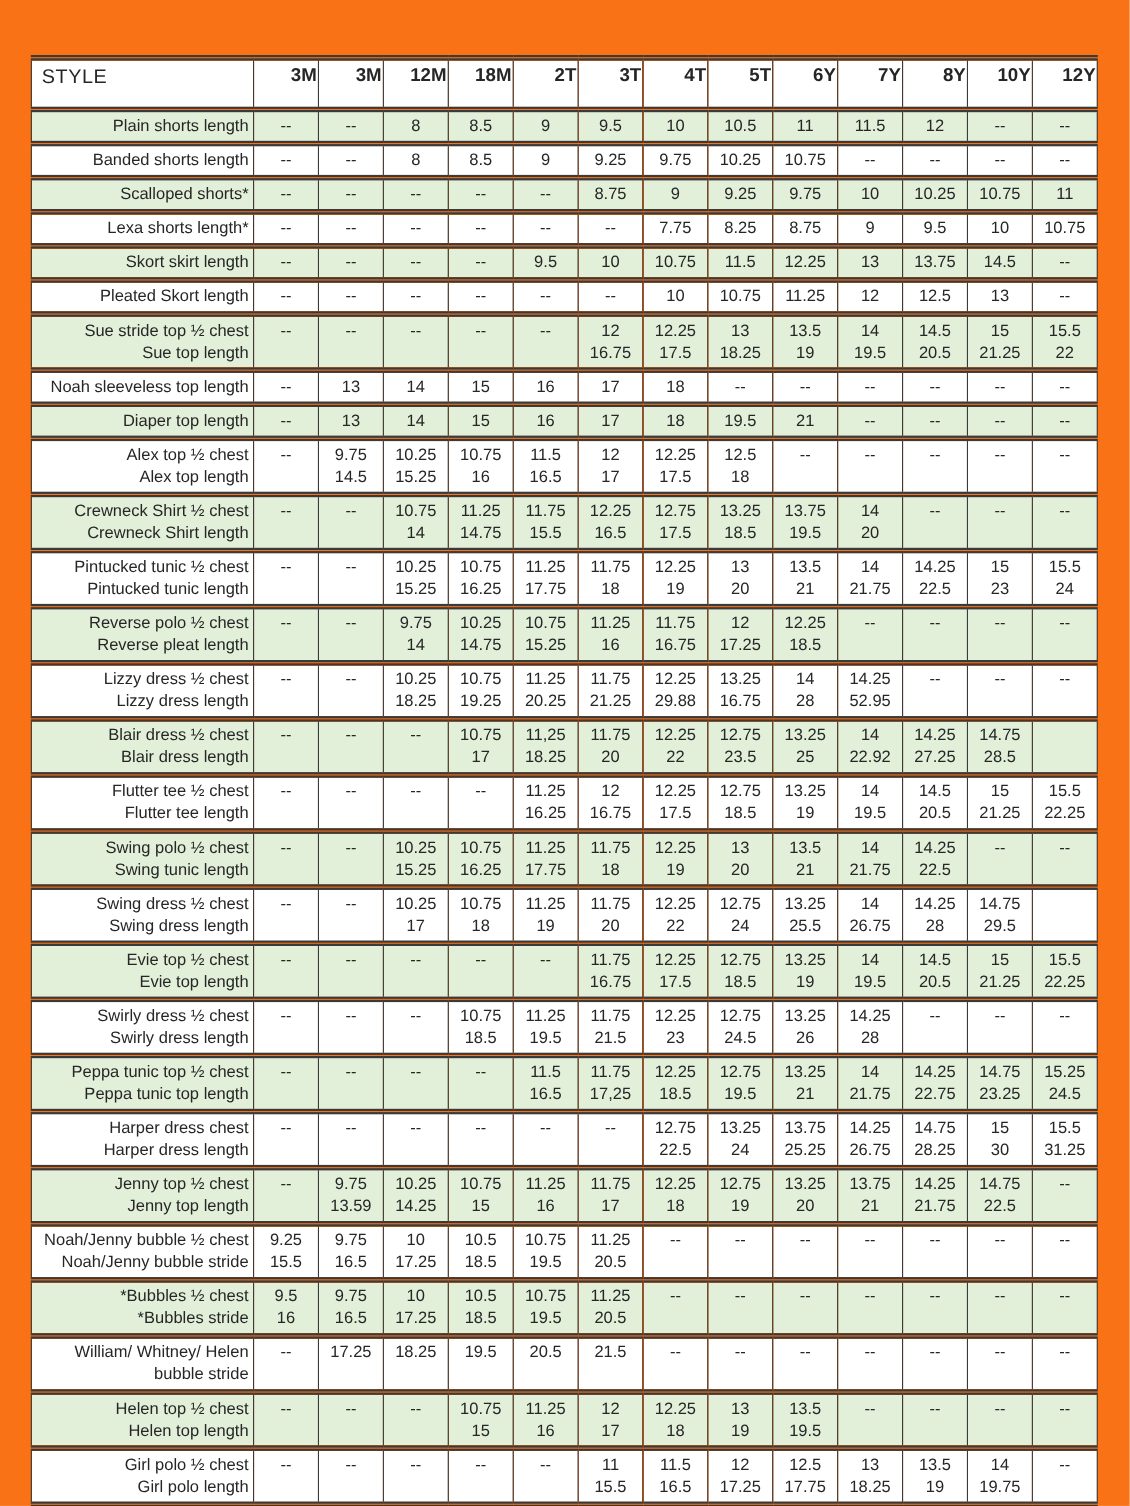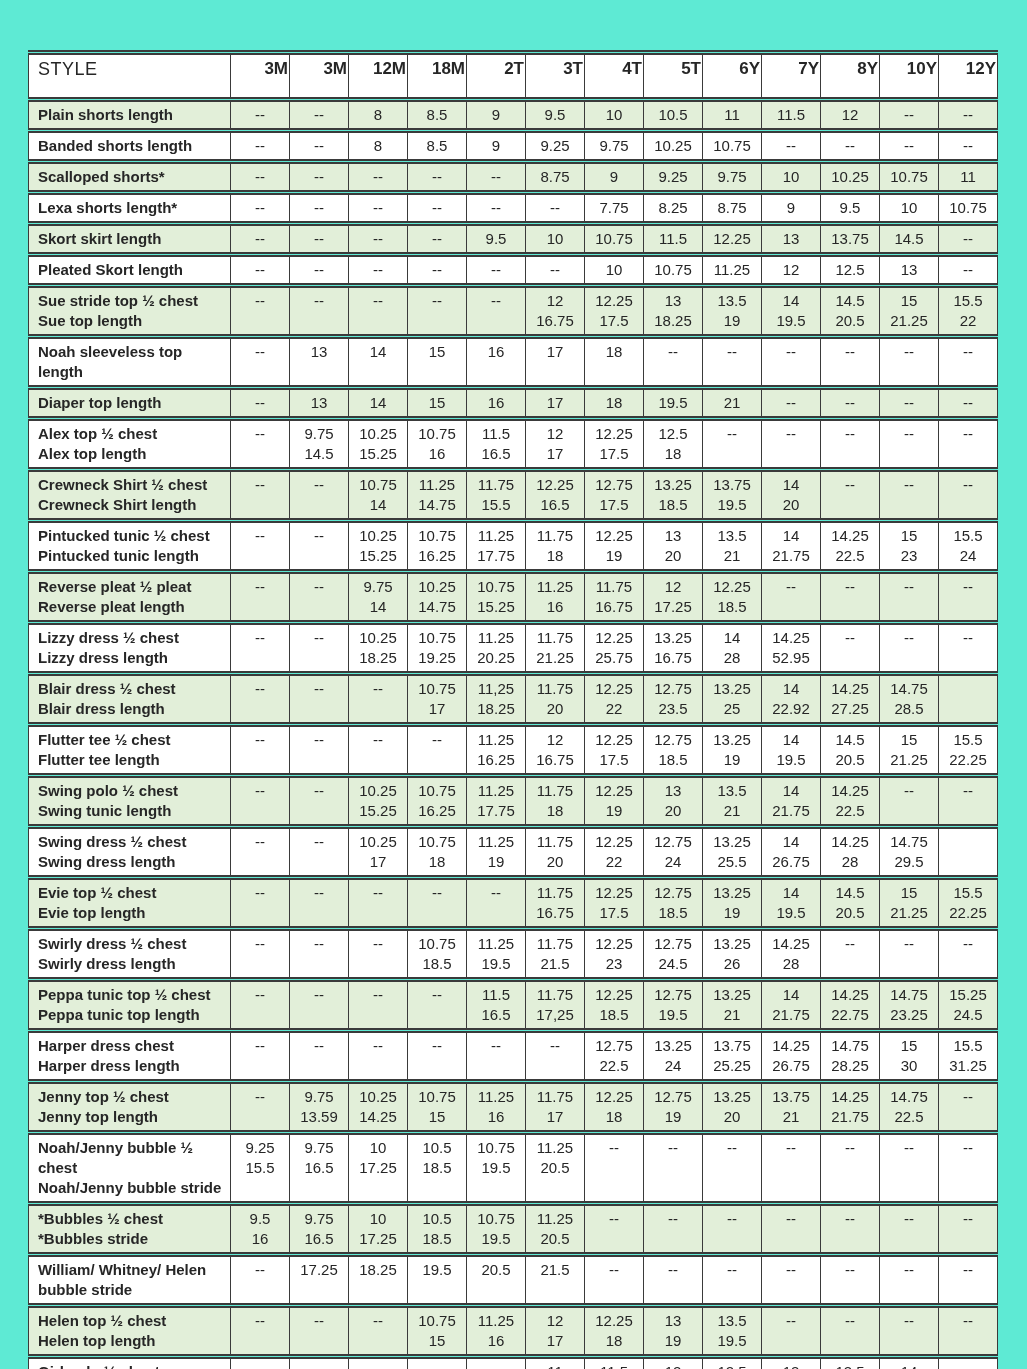--- a/index.html
+++ b/index.html
@@ -7,21 +7,21 @@
     padding: 0;
     background: #ffffff;
     font-family: "Liberation Sans", sans-serif;
     color: #262626;
   }
   .page {
     width: 1027px;
     height: 1369px;
     box-sizing: border-box;
     padding: 50px 28px 0 28px;
-    background: #5eead4;
+    background: #f97316;
   }
   table.size-chart {
     border-collapse: collapse;
     table-layout: fixed;
     width: 969px;
   }
   .size-chart th, .size-chart td {
     border-left: 1.5px solid var(--border);
     border-right: 1.5px solid var(--border);
     border-top: 5px double var(--border);
@@ -44,24 +44,23 @@
     font-size: 18px;
     letter-spacing: 0.5px;
   }
   .size-chart td {
     font-size: 15px;
     line-height: 20px;
     padding: 3px 2px;
     text-align: center;
   }
   .size-chart td.row-label {
-    text-align: left;
+    text-align: right;
     padding-left: 9px;
     padding-right: 4px;
-    font-weight: bold;
   }
   .size-chart tr.shaded td {
     background: var(--shade);
   }
   .size-chart tr.plain td {
     background: #ffffff;
   }
 </style>
 </head>
 <body>
@@ -664,21 +663,21 @@
             <div>15</div>
             <div>23</div>
           </td>
           <td>
             <div>15.5</div>
             <div>24</div>
           </td>
         </tr>
         <tr class="shaded">
           <td class="row-label">
-            <div>Reverse pleat ½ pleat</div>
+            <div>Reverse polo ½ chest</div>
             <div>Reverse pleat length</div>
           </td>
           <td>
             <div>--</div>
           </td>
           <td>
             <div>--</div>
           </td>
           <td>
             <div>9.75</div>
@@ -743,21 +742,21 @@
           <td>
             <div>11.25</div>
             <div>20.25</div>
           </td>
           <td>
             <div>11.75</div>
             <div>21.25</div>
           </td>
           <td>
             <div>12.25</div>
-            <div>25.75</div>
+            <div>29.88</div>
           </td>
           <td>
             <div>13.25</div>
             <div>16.75</div>
           </td>
           <td>
             <div>14</div>
             <div>28</div>
           </td>
           <td>

